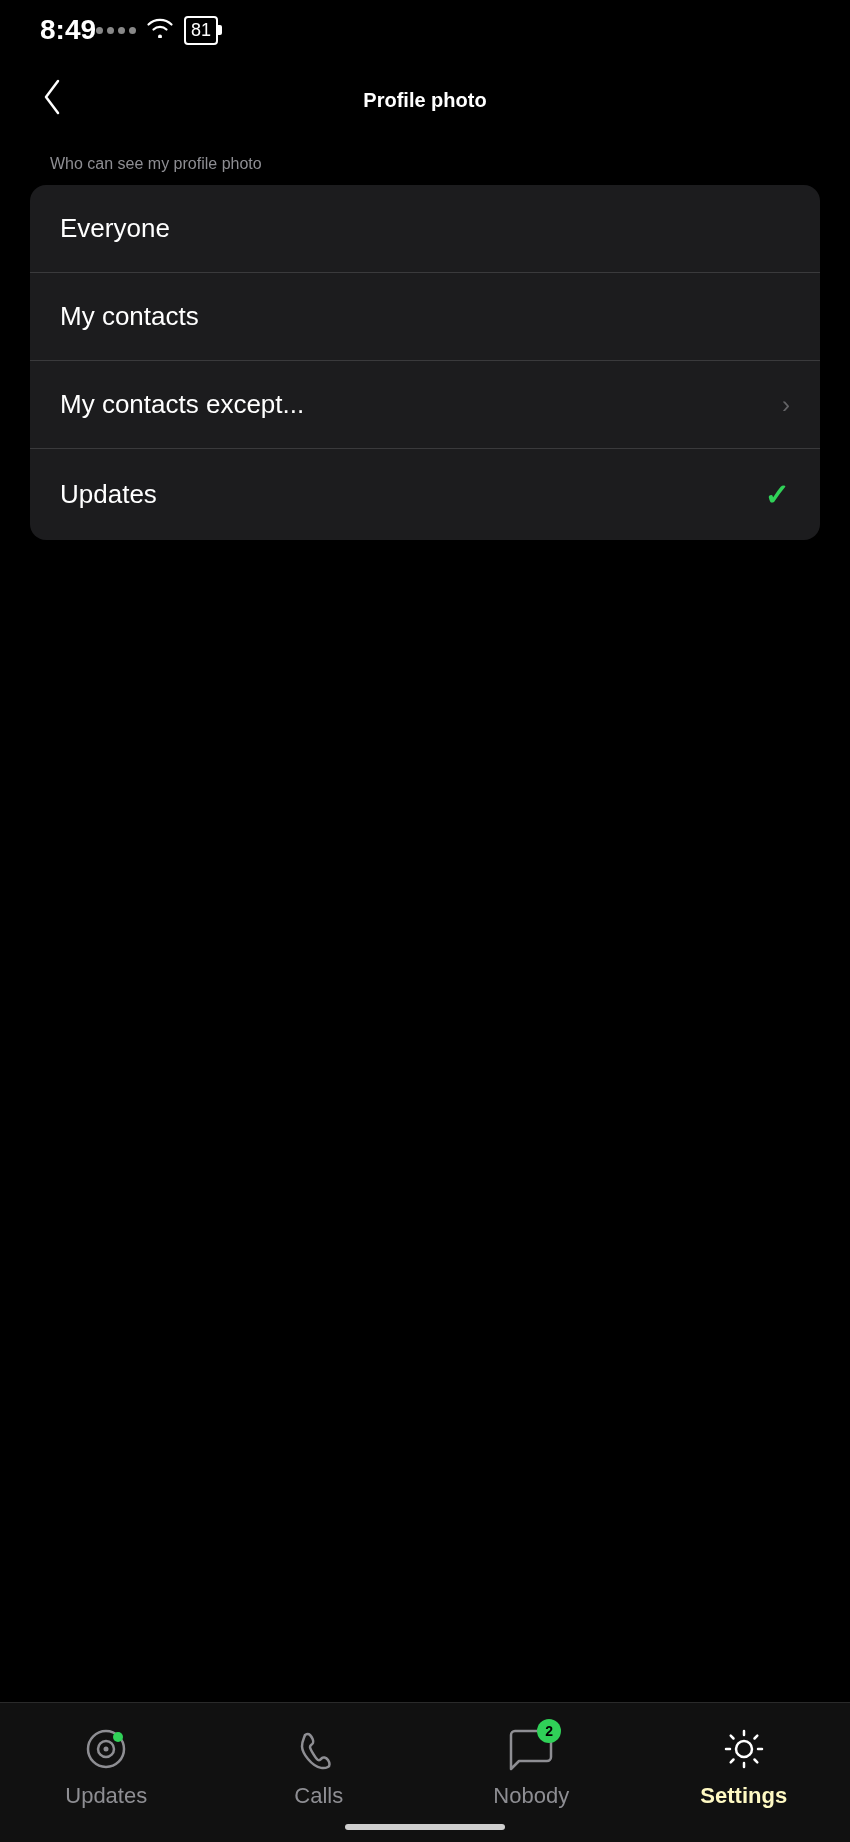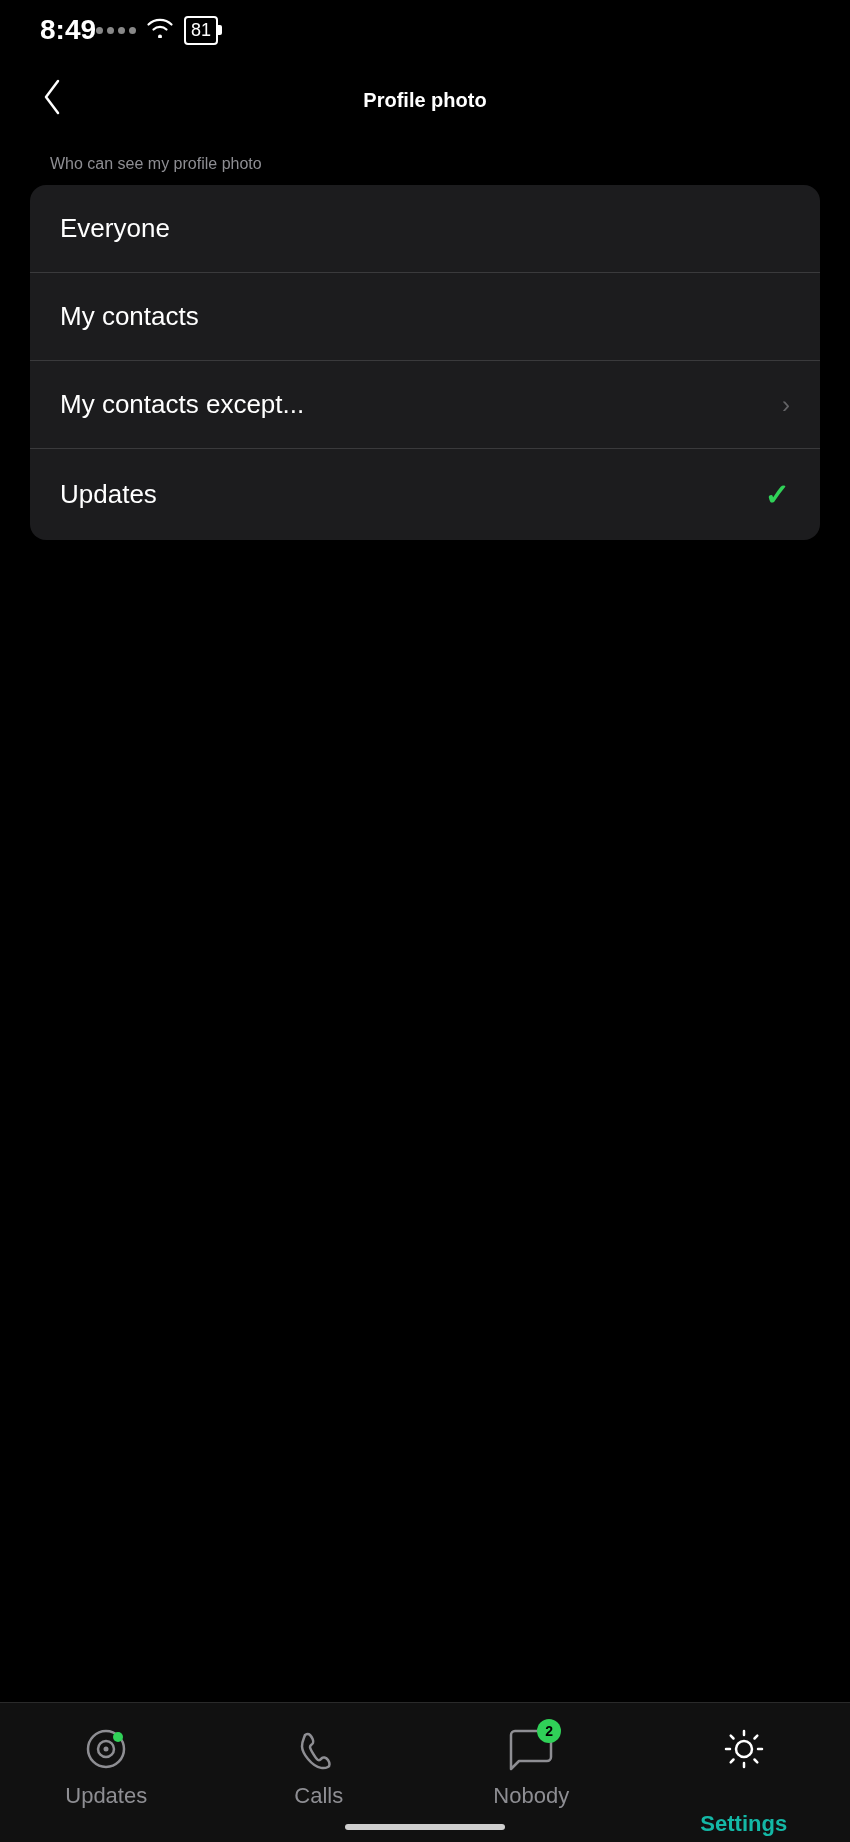--- a/index.html
+++ b/index.html
@@ -188,23 +188,22 @@
       width: 100%;
       height: 100%;
     }
 
     .nav-label {
       font-size: 22px;
       color: #8e8e93;
     }
 
     .nav-label.active {
-      color: #14b8a6;
+      color: #fef9c3;
       font-weight: 600;
-      margin-top: 28px;
     }
 
     .nav-badge {
       position: absolute;
       top: -4px;
       right: -4px;
       width: 24px;
       height: 24px;
       background-color: #30d158;
       border-radius: 50%;

